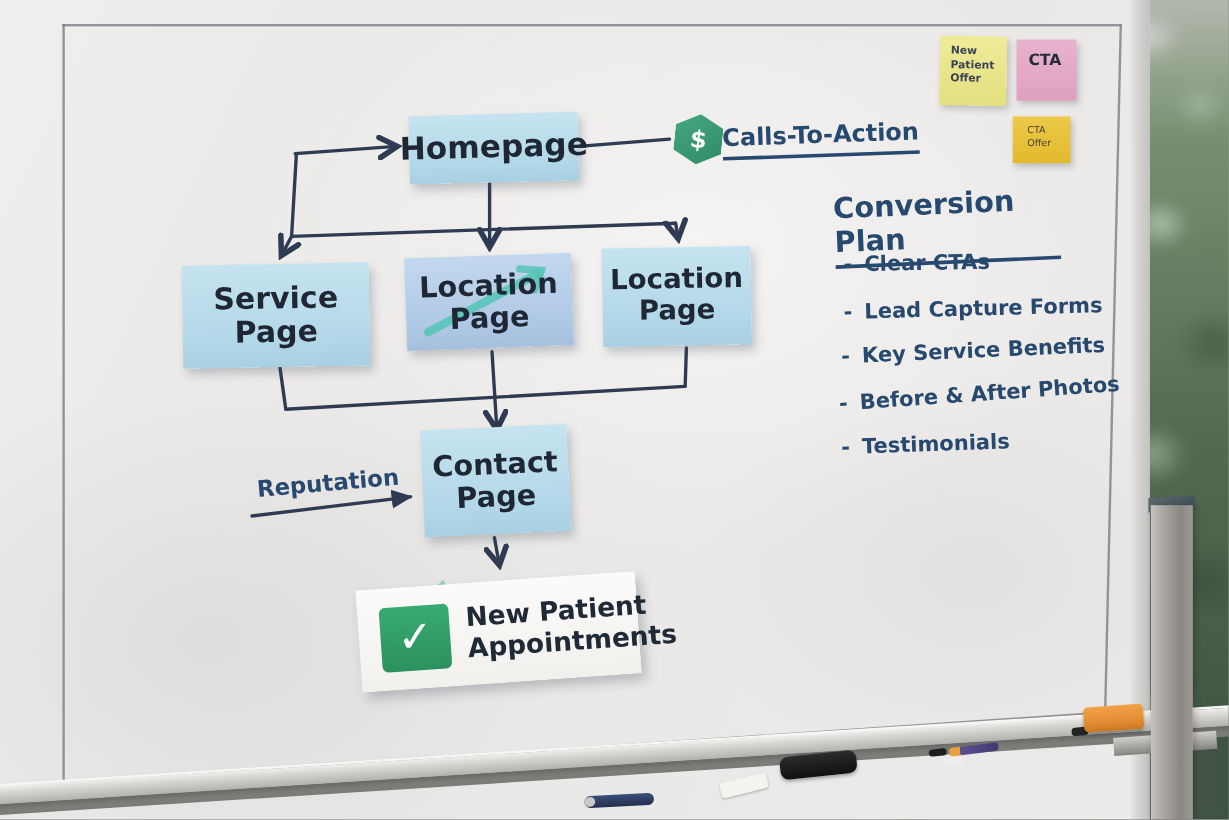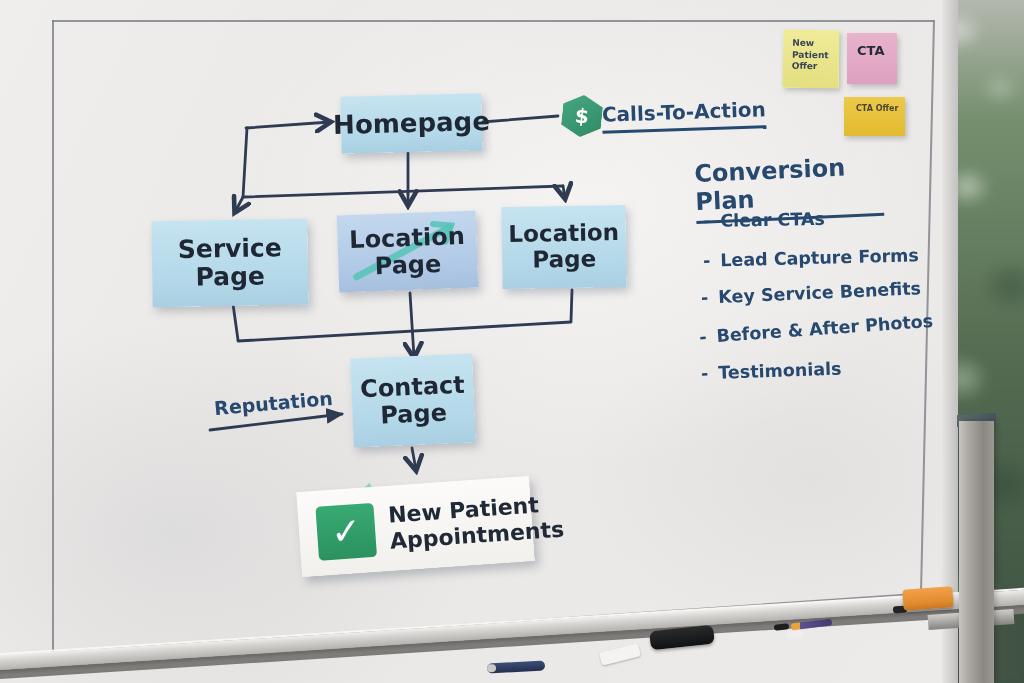--- a/index.html
+++ b/index.html
@@ -81,22 +81,22 @@
   .teal-tri{left:352px;top:483px;width:0;height:0;border-left:16px solid transparent;border-right:16px solid transparent;border-bottom:20px solid #8fd2cb;transform:rotate(8deg);}
   .checkbox{width:58px;height:54px;background:linear-gradient(#39aa74,#2b915f);border-radius:5px;display:flex;align-items:center;justify-content:center;
      color:#fff;font-size:36px;font-weight:700;flex:0 0 auto;}
   .card-label{font-size:22px;line-height:1.15;color:#202a36;font-weight:700;text-align:left;}
 
   .sn{position:absolute;box-shadow:2px 3px 5px rgba(80,85,95,.3);box-sizing:border-box;}
   .sn-yellow{left:783px;top:30px;width:56px;height:58px;background:linear-gradient(#efeb99,#e4df7f);transform:rotate(.5deg);
      font-size:9px;font-weight:700;color:#3a4455;padding:8px 4px 0 9px;line-height:1.3;transform:rotate(1deg);}
   .sn-pink{left:847px;top:33px;width:50px;height:51px;background:linear-gradient(#e9b3cc,#dda0bf);
      font-size:13px;font-weight:700;color:#232c3a;padding:10px 0 0 10px;}
-  .sn-gold{left:844px;top:97px;width:61px;height:39px;background:linear-gradient(#ecc94a,#e2ba2d);
-     font-size:8px;font-weight:700;color:#4c4434;padding:7px 0 0 12px;line-height:1.35;}
+  .sn-gold{left:844px;top:97px;width:48px;height:39px;background:linear-gradient(#ecc94a,#e2ba2d);
+     font-size:8px;font-weight:400;color:#4c4434;padding:7px 0 0 12px;line-height:1.35;}
 
   
   .hex{left:562px;top:95px;width:40px;height:42px;background:linear-gradient(145deg,#46a881,#2f8a64);
      clip-path:polygon(50% 0,100% 25%,100% 75%,50% 100%,0 75%,0 25%);
      display:flex;align-items:center;justify-content:center;color:#fff;font-size:20px;font-weight:700;transform:rotate(6deg);}
   .cta-label{left:602px;top:100px;font-size:20px;transform:rotate(-2deg);border-bottom:3px solid #27496f;padding-bottom:4px;}
   .reputation-label{left:214px;top:392px;font-size:19px;transform:rotate(-5deg);}
 
   .plan-title{left:695px;top:156px;font-size:24px;transform:rotate(-2.5deg);border-bottom:3px solid #27496f;padding-bottom:5px;width:188px;}
   .plan-item{position:absolute;font-size:17.5px;font-weight:700;color:#27496f;white-space:nowrap;}

